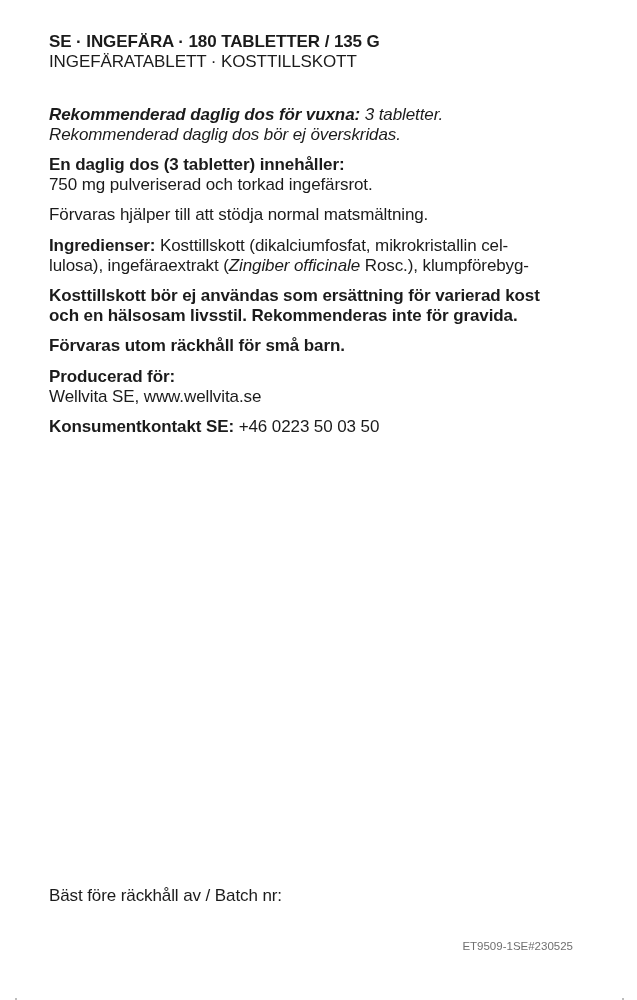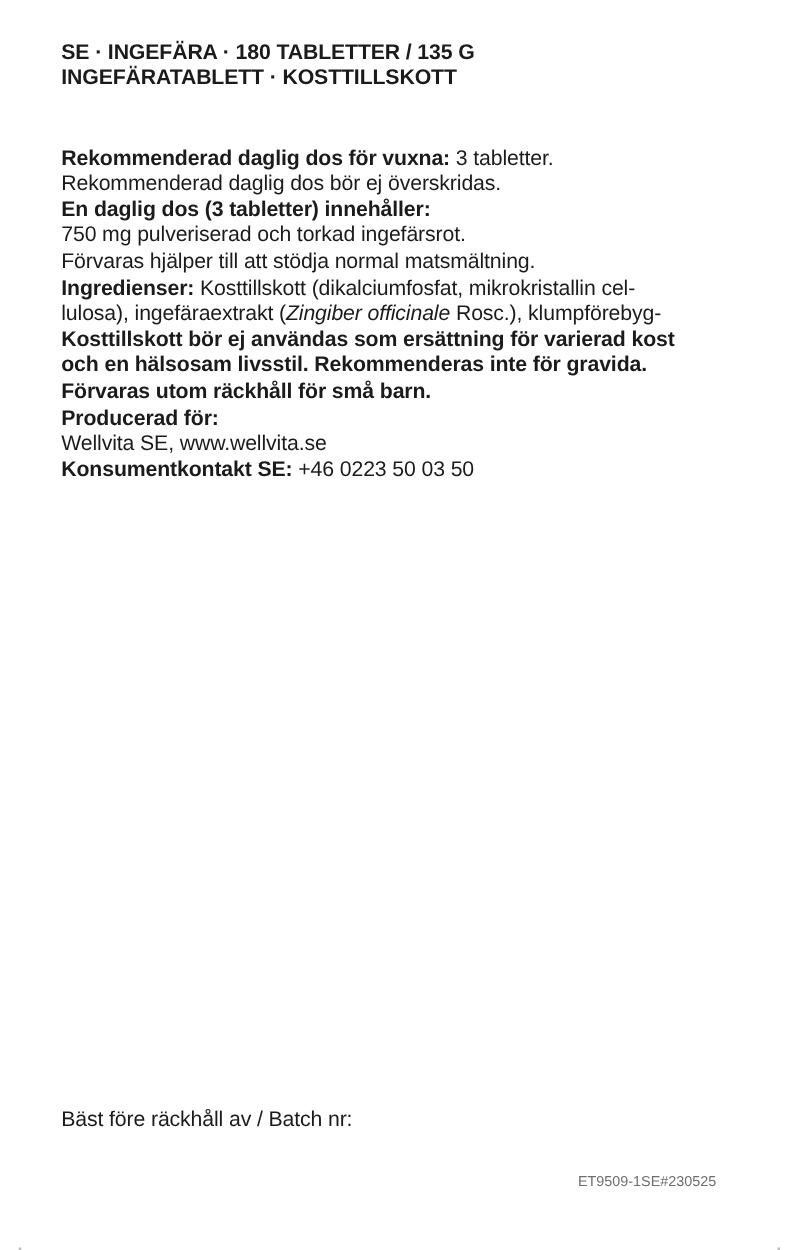--- a/index.html
+++ b/index.html
@@ -8,23 +8,23 @@
       position: relative;
       font-family: "Liberation Sans", "DejaVu Sans", sans-serif;
       color: #1b1b1b;
       font-size: 17px;
       line-height: 19.6px;
       letter-spacing: -0.1px;
     }
     .label { position: absolute; left: 49px; width: 540px; }
     .header { top: 32px; }
     .header .title { font-weight: 700; font-size: 17px; }
-    .header .subtitle { font-weight: 700; font-size: 17px; }
-    .block { margin-top: 2px; }
-    .block:first-child { margin-top: 12px; }
+    .header .subtitle { font-weight: 400; font-size: 17px; }
+    .block { margin-top: 11px; }
+    .block:first-child { margin-top: 0; font-style: italic; }
     .body-text { top: 105px; }
     b { font-weight: 700; }
     i { font-style: italic; }
     .line { display: block; white-space: nowrap; }
     .best-before { position: absolute; left: 49px; top: 886px; }
     .code {
       position: absolute;
       right: 64px;
       top: 937px;
       font-size: 11.5px;

